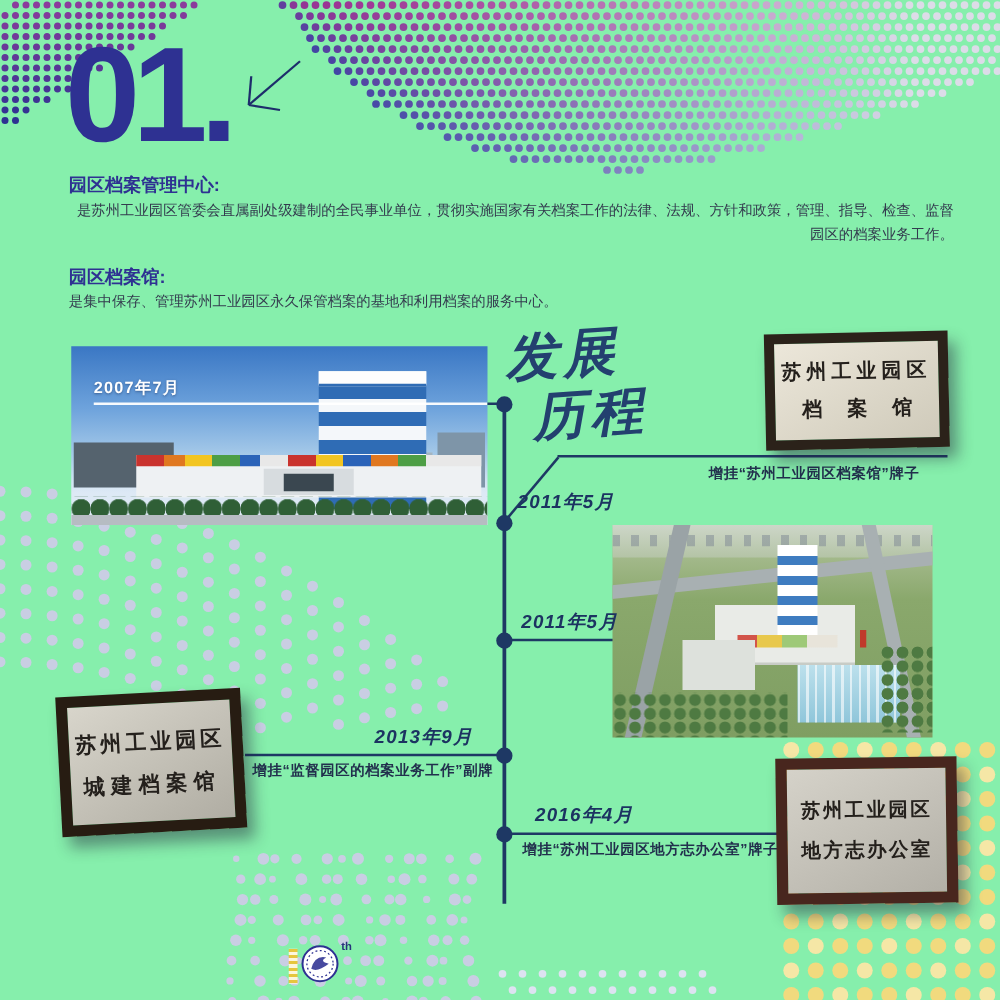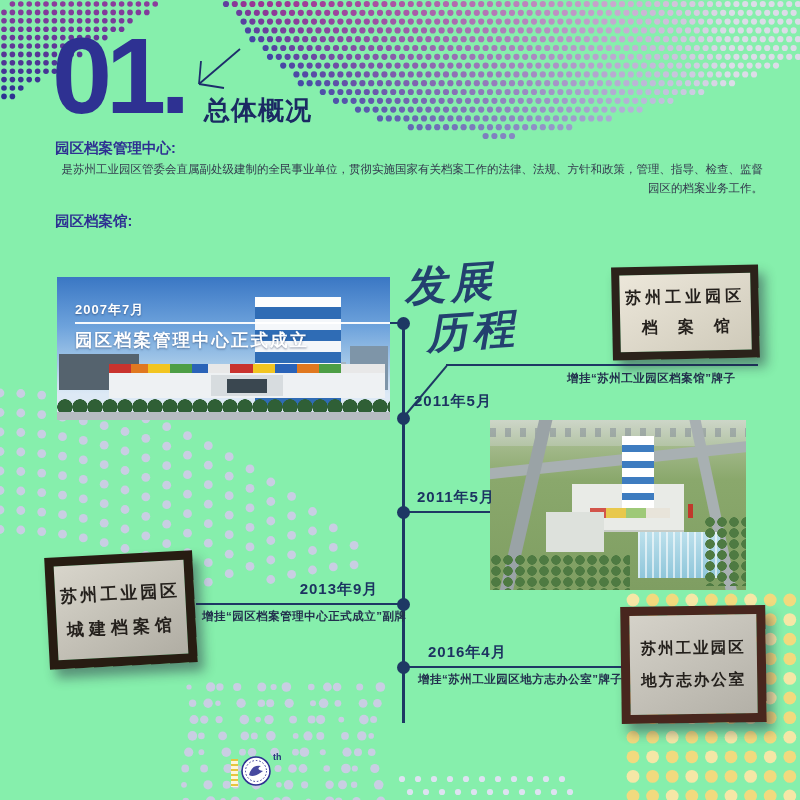--- a/index.html
+++ b/index.html
@@ -15,21 +15,21 @@
   .arrow-icon{left:186px;top:44px;z-index:2;}
   .section-title{left:204px;top:93px;font-size:26px;font-weight:bold;color:#1b2a63;letter-spacing:1px;z-index:2;}
 
   
   .intro-heading{font-size:14.5px;font-weight:bold;color:var(--accent,#2e3192);z-index:2;text-align:right;}
   .intro-body{font-size:11.5px;color:#333b4e;line-height:1.65;width:708px;z-index:2;}
 
   
   .conn{background:var(--navy,#1e3864);z-index:2;}
   .tl-dot{width:13px;height:13px;border-radius:50%;background:var(--navy,#1e3864);z-index:3;}
-  .tl-date{font-size:15px;font-weight:bold;color:#1c3361;letter-spacing:1px;z-index:3;}
+  .tl-date{font-size:15px;font-weight:bold;font-style:italic;color:#1c3361;letter-spacing:1px;z-index:3;}
   .tl-caption{font-size:11.5px;font-weight:bold;color:#22304d;letter-spacing:.5px;z-index:3;}
   .calli{font-weight:bold;font-style:italic;color:#23406f;z-index:3;
          font-family:"DejaVu Serif","Liberation Serif",serif;font-size:42px;letter-spacing:4px;}
 
   
   #photo1{left:57px;top:277px;width:333px;height:143px;z-index:2;overflow:hidden;
           background:linear-gradient(180deg,#3a77c4 0%,#6ea3dc 35%,#a8cbe9 62%,#cfe2f3 75%,#dde9f5 82%);}
   #photo1 .bldgA{position:absolute;left:2px;bottom:30px;width:80px;height:36px;background:#55636e;}
   #photo1 .bldgB{position:absolute;left:86px;bottom:32px;width:40px;height:22px;background:#90a5b4;}
   #photo1 .bldgC{position:absolute;right:2px;bottom:30px;width:38px;height:44px;background:#7e95a8;}
@@ -1348,45 +1348,44 @@
         <circle cx="789.8" cy="796.0" r="6.4" fill="#f5e7a6"></circle>
       </g>
     </svg>
 
   <div class="abs big-num">01.</div>
   <svg class="abs arrow-icon" width="58" height="48" viewBox="0 0 58 48">
     <path d="M54 5 L13 40" stroke="#1d2d6b" stroke-width="1.8" fill="none"></path>
     <path d="M13 40 L15 17" stroke="#1d2d6b" stroke-width="1.8" fill="none"></path>
     <path d="M13 40 L38 44" stroke="#1d2d6b" stroke-width="1.8" fill="none"></path>
   </svg>
-  <div class="abs section-title">总体概况</div>
 
   <div class="abs intro-heading" style="left:55px;top:139px;">园区档案管理中心:</div>
   <div class="abs intro-body" style="left:55px;top:160px;text-align:right;">是苏州工业园区管委会直属副处级建制的全民事业单位，贯彻实施国家有关档案工作的法律、法规、方针和政策，管理、指导、检查、监督园区的档案业务工作。</div>
   <div class="abs intro-heading" style="left:55px;top:212px;">园区档案馆:</div>
+  <div class="abs intro-body" style="left:55px;top:233px;">是集中保存、管理苏州工业园区永久保管档案的基地和利用档案的服务中心。</div>
 
   <div id="photo1" class="abs">
     <div class="bldgA"></div>
     <div class="bldgB"></div>
     <div class="bldgC"></div>
     <div class="bldgD"></div>
     <div class="tower">
         <div class="tower-top"></div>
       </div>
     <div class="podium">
       <div class="color-band"></div>
       <div class="entrance">
           <div class="entrance-core"></div>
         </div>
     </div>
     <div class="trees"></div>
     <div class="ground"></div>
     <div class="p1-date">2007年7月</div>
     <div class="p1-line"></div>
-    <div class="p1-cap">园区档案管理中心正式成立</div>
   </div>
 
   <div class="abs calli" style="left:404px;top:256px;transform:rotate(-4deg);">发展</div>
   <div class="abs calli" style="left:426px;top:303px;transform:rotate(-4deg);">历程</div>
 
   <div class="abs conn" style="left:390px;top:322px;width:13px;height:2px;"></div>
   <div class="abs conn" style="left:402px;top:323px;width:2.5px;height:400px;"></div>
   <div class="abs tl-dot" style="left:397px;top:317px;"></div>
   <div class="abs tl-dot" style="left:397px;top:412px;"></div>
   <div class="abs tl-dot" style="left:397px;top:506px;"></div>
@@ -1412,21 +1411,21 @@
     <div class="band"></div>
     <div class="slabL"></div>
     <div class="cyan"></div>
     <div class="t1"></div>
     <div class="t2"></div>
     <div class="flag"></div>
   </div>
 
   <div class="abs tl-date" style="left:281px;top:580px;width:116px;text-align:center;">2013年9月</div>
   <div class="abs conn" style="left:196px;top:603px;width:207px;height:2px;"></div>
-  <div class="abs tl-caption" style="left:202px;top:609px;">增挂“园区档案管理中心正式成立”副牌</div>
+  <div class="abs tl-caption" style="left:202px;top:609px;">增挂“监督园区的档案业务工作”副牌</div>
 
   <div class="abs tl-date" style="left:428px;top:643px;">2016年4月</div>
   <div class="abs conn" style="left:403px;top:666px;width:219px;height:2px;"></div>
   <div class="abs tl-caption" style="left:418px;top:672px;">增挂“苏州工业园区地方志办公室”牌子</div>
 
   <div id="plaque1" class="abs plaque">
     <div class="plaque-face">
       <div class="l1">苏州工业园区</div>
       <div class="l2">档案馆</div>
     </div>

